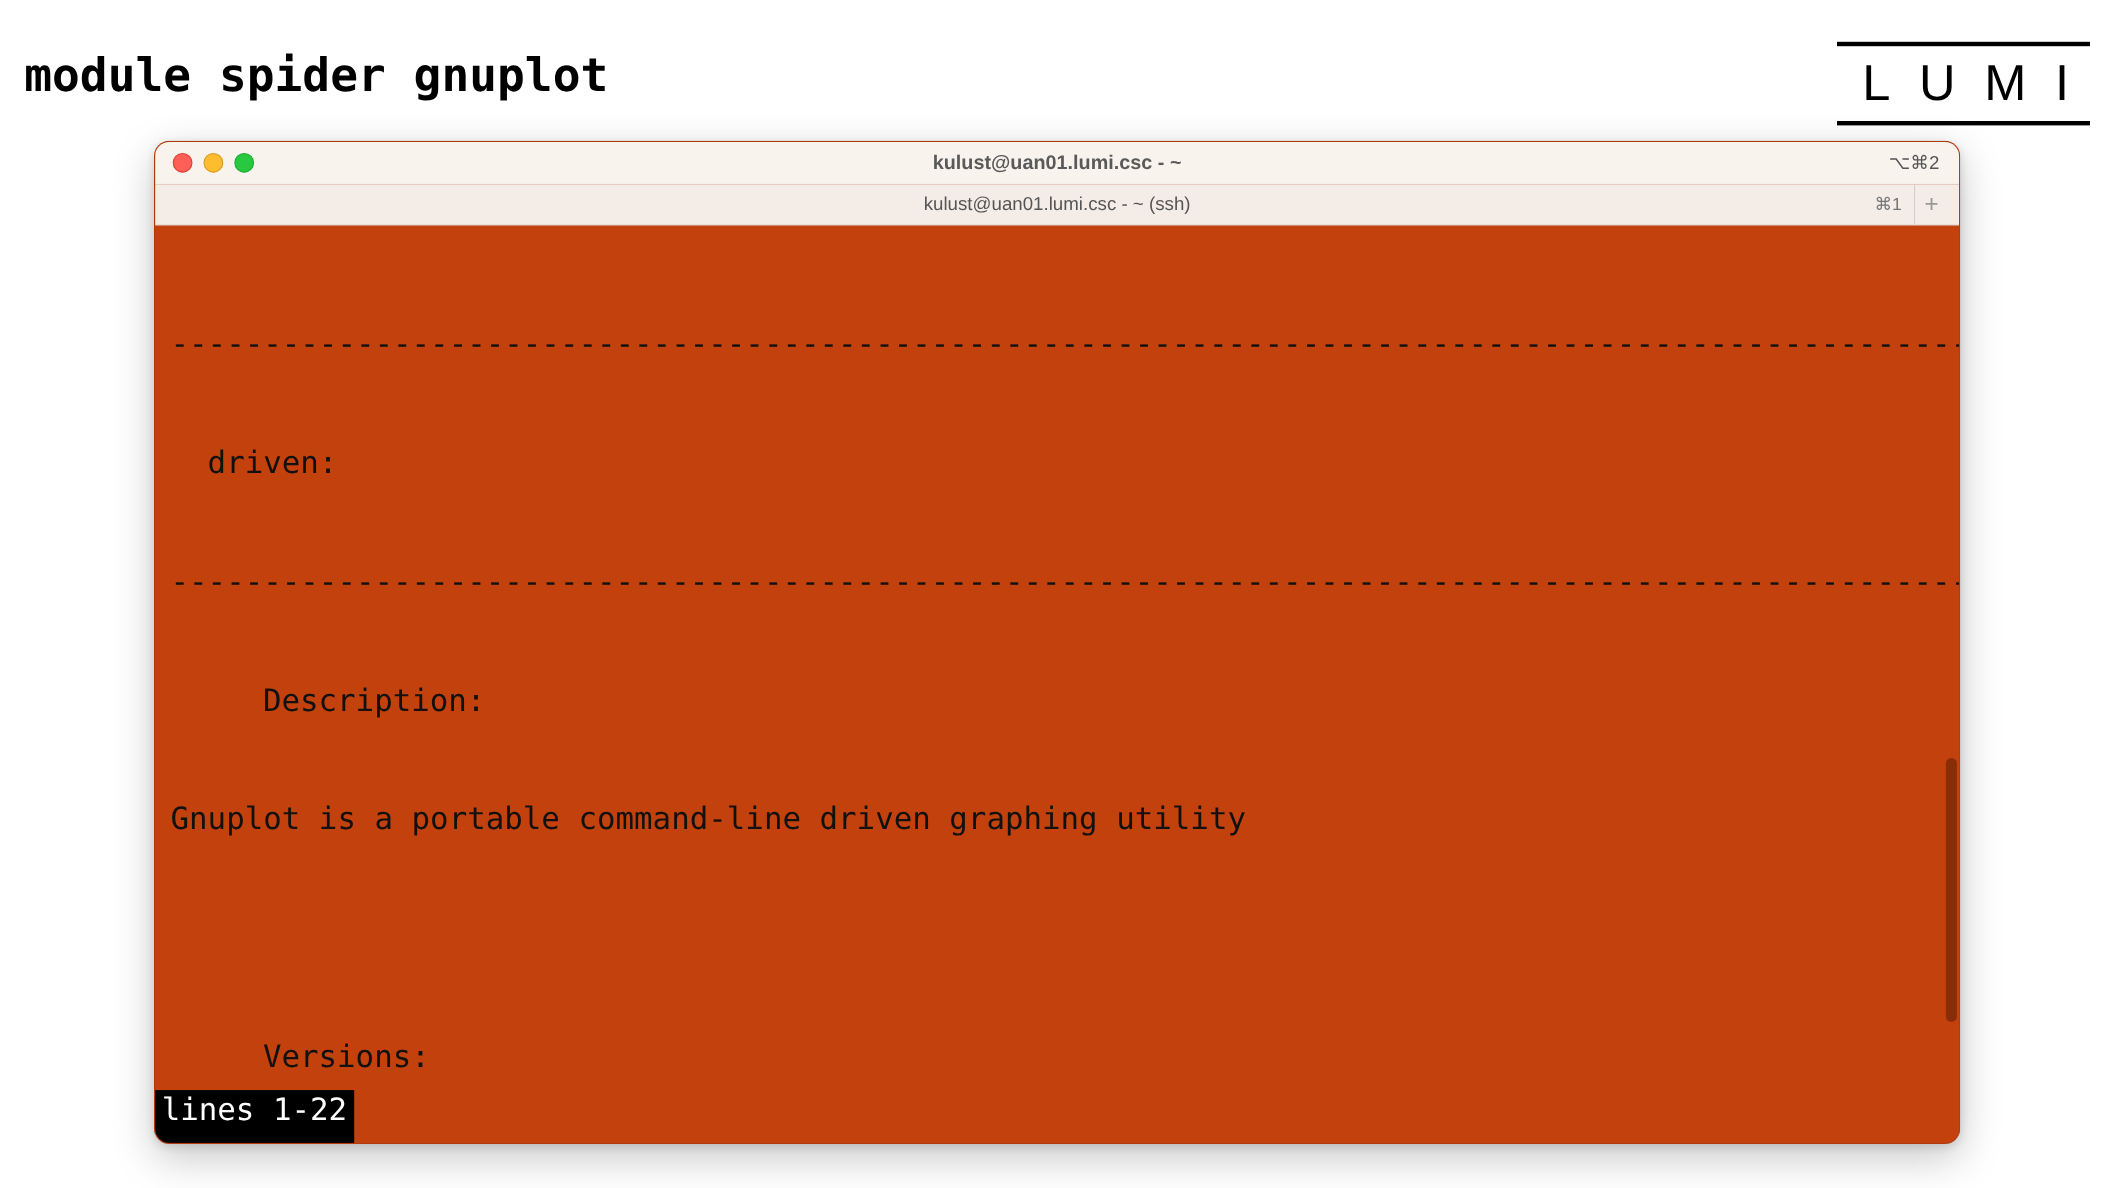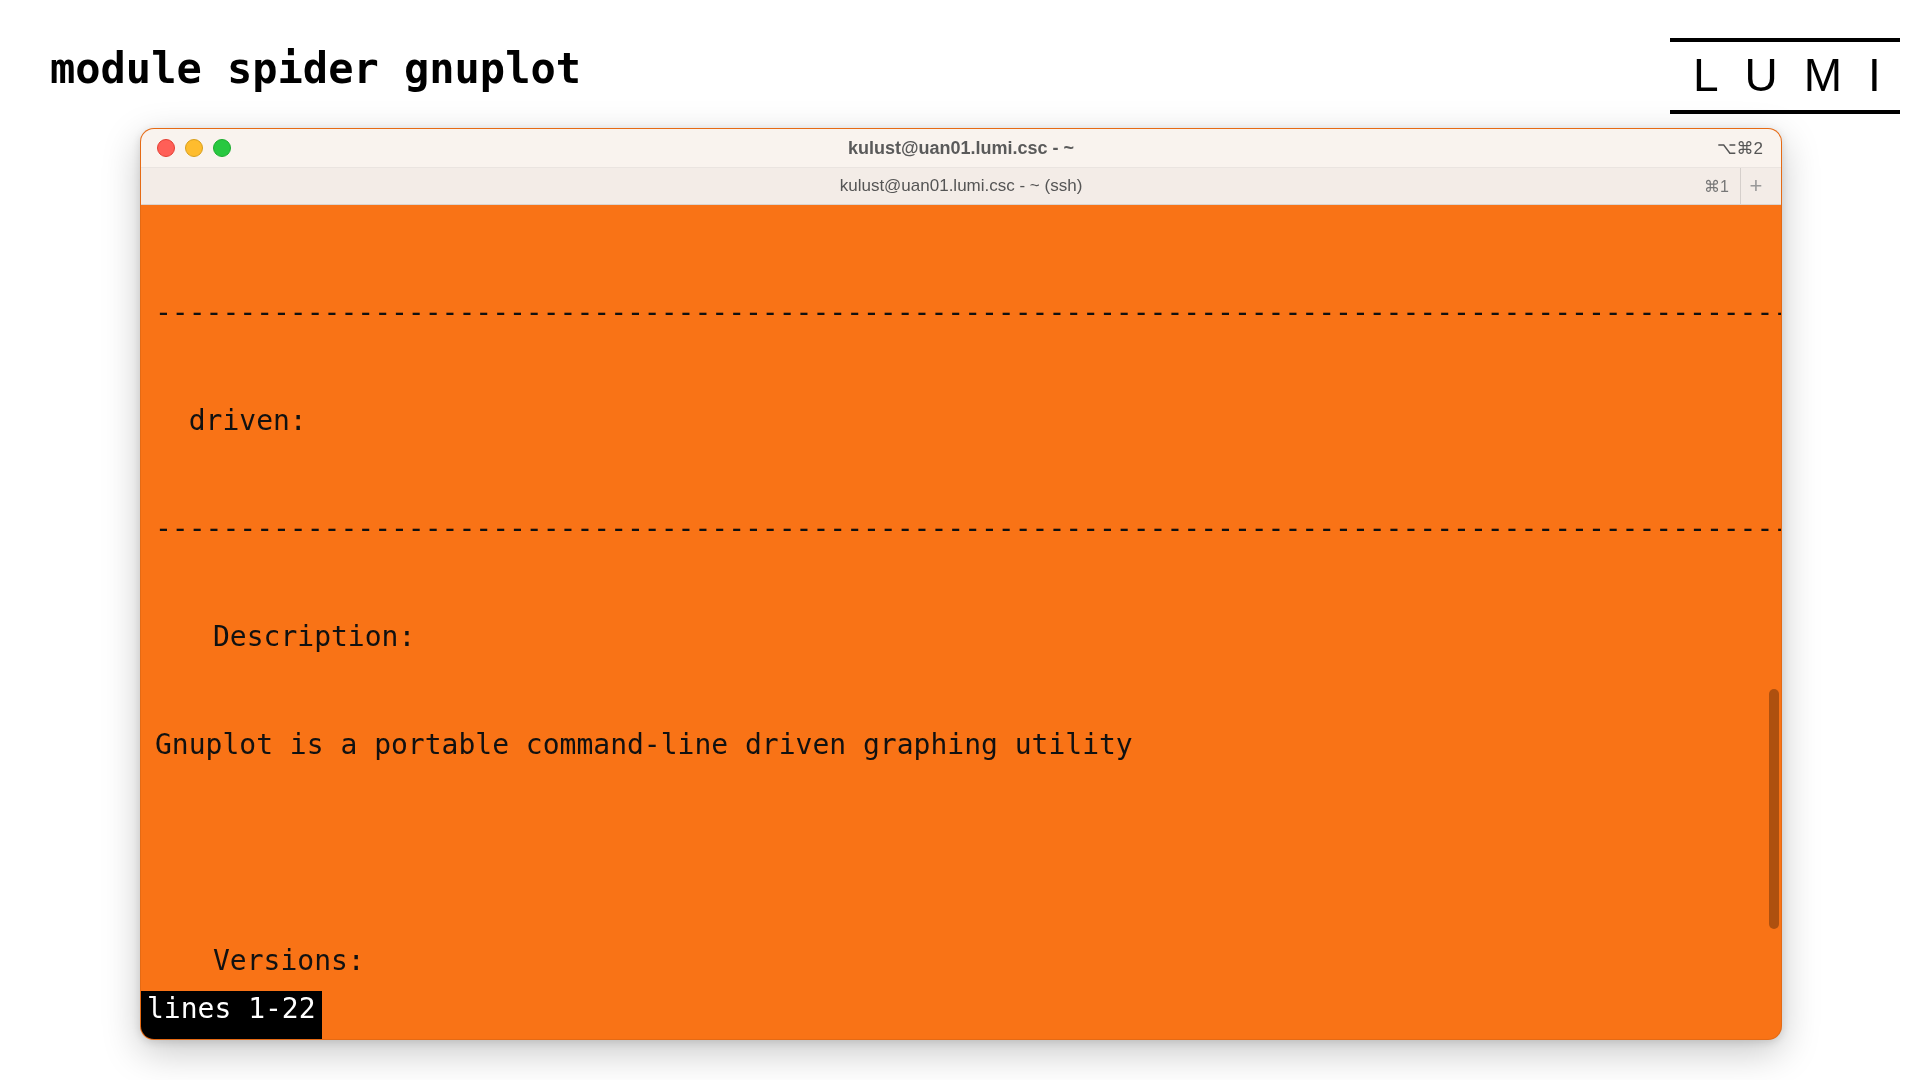--- a/index.html
+++ b/index.html
@@ -16,42 +16,41 @@
   
   .slide-title {
     position: absolute;
     left: 22px;
     top: 44px;
     font-family: "Menlo","Consolas","DejaVu Sans Mono",monospace;
     font-weight: 700;
     font-size: 42px;
     letter-spacing: 0px;
     color: #000;
-    margin-left: 28px;
   }
 
   .lumi-logo {
     position: absolute;
     right: 20px;
     top: 38px;
     width: 230px;
   }
   .lumi-logo .bar   { height: 4px; background:#000; margin-bottom:10px; }
   .lumi-logo .text  { font-family: Arial, sans-serif; font-weight:400; font-size:46px; letter-spacing:26px; line-height:1; text-align:left; padding-left:3px;margin-left:20px;}
   .lumi-logo .bar2  { height: 4px; background:#000; margin-top:12px; }
 
   
   .term-window {
     position: absolute;
     left: 140px;
     top: 128px;
     width: 1640px;
     height: 910px;
     border-radius: 14px;
-    background: #f97316;
+    background: #c2410c;
     box-shadow: 0 12px 38px rgba(0,0,0,0.22), 0 2px 8px rgba(0,0,0,0.12);
     overflow: hidden;
     border: 1px solid rgba(0,0,0,0.08);
   }
 
   .titlebar {
     height: 38px;
     background: #f9f3ee;
     display: flex;
     align-items: center;
@@ -99,21 +98,21 @@
     left: 0; right: 0; bottom: 0;
     font-family: "Menlo","Consolas","DejaVu Sans Mono",monospace;
     font-size: 28px;
     line-height: 36px;
     color:#111;
     white-space: pre;
     padding-top: 20px;
   }
   .term-line { padding-left: 14px; }
   .rule { padding-left:14px; letter-spacing:0; }
-  .indent1 { padding-left: 72px; }   
+  .indent1 { padding-left: 98px; }   
   .indent2 { }
 
   .pager-status {
     position:absolute;
     left:0; bottom:0;
     background:#000; color:#fff;
     font-family: "Menlo","Consolas","DejaVu Sans Mono",monospace;
     font-size:28px; line-height:36px;
     padding: 0 6px 12px 6px;
   }

